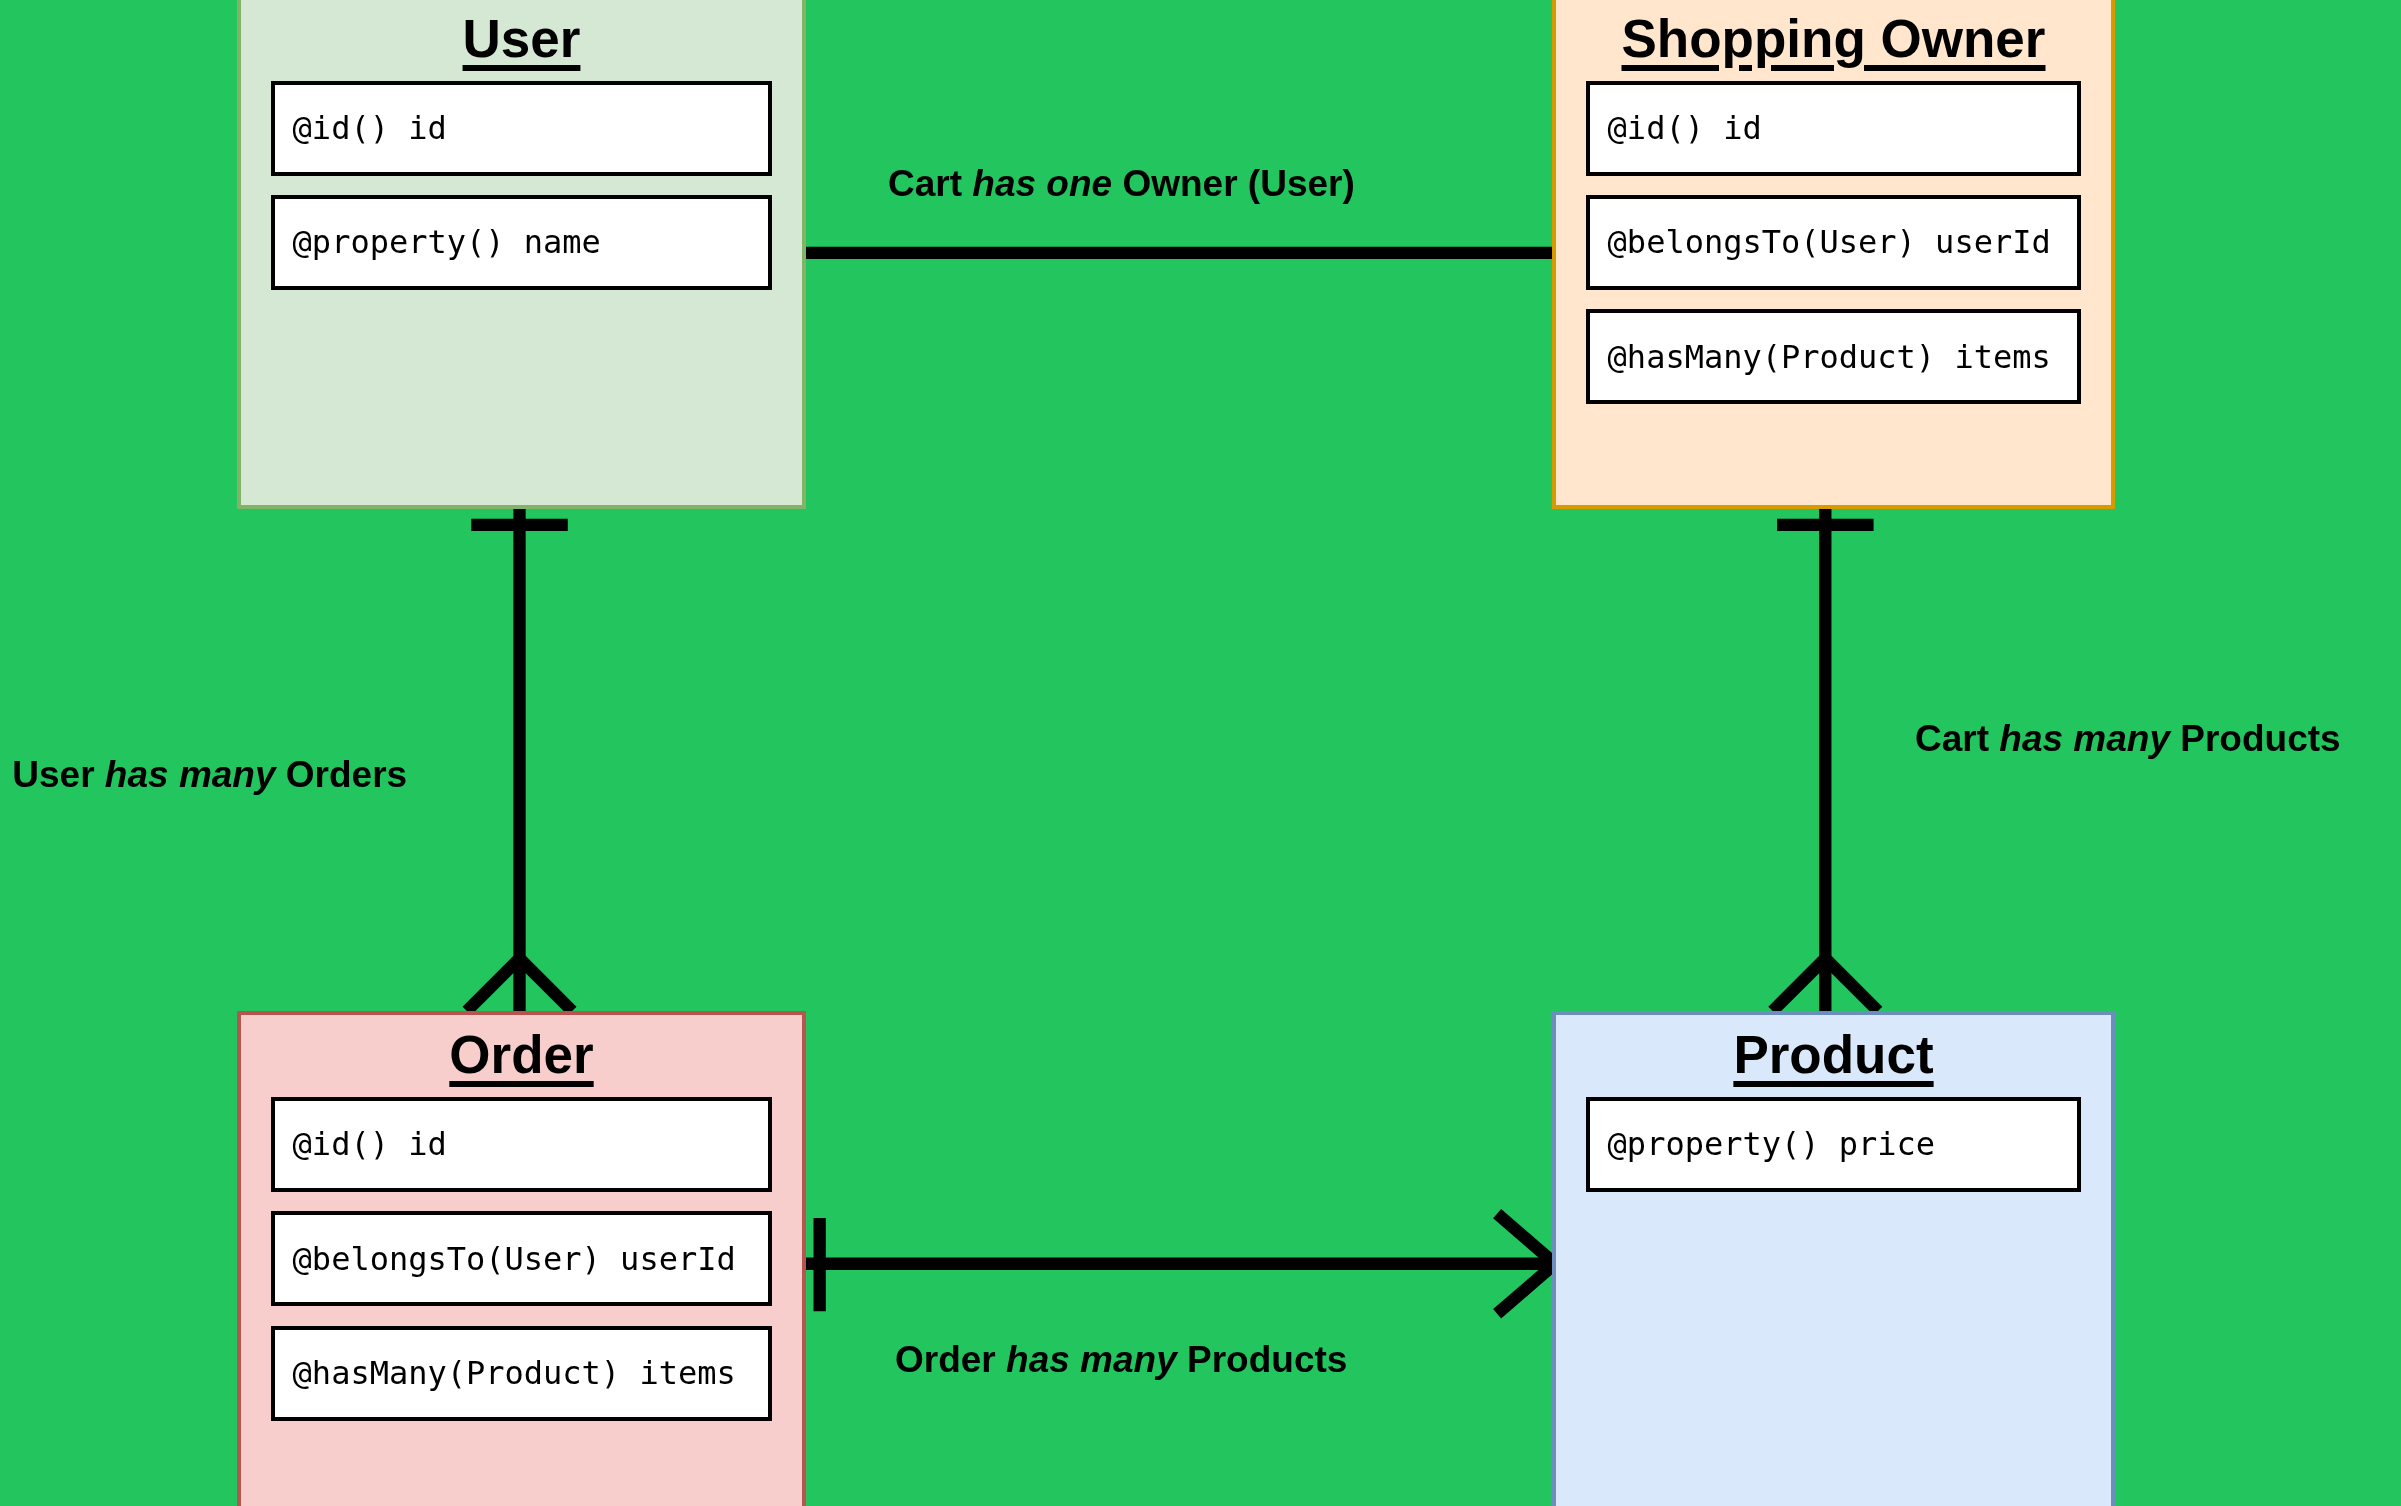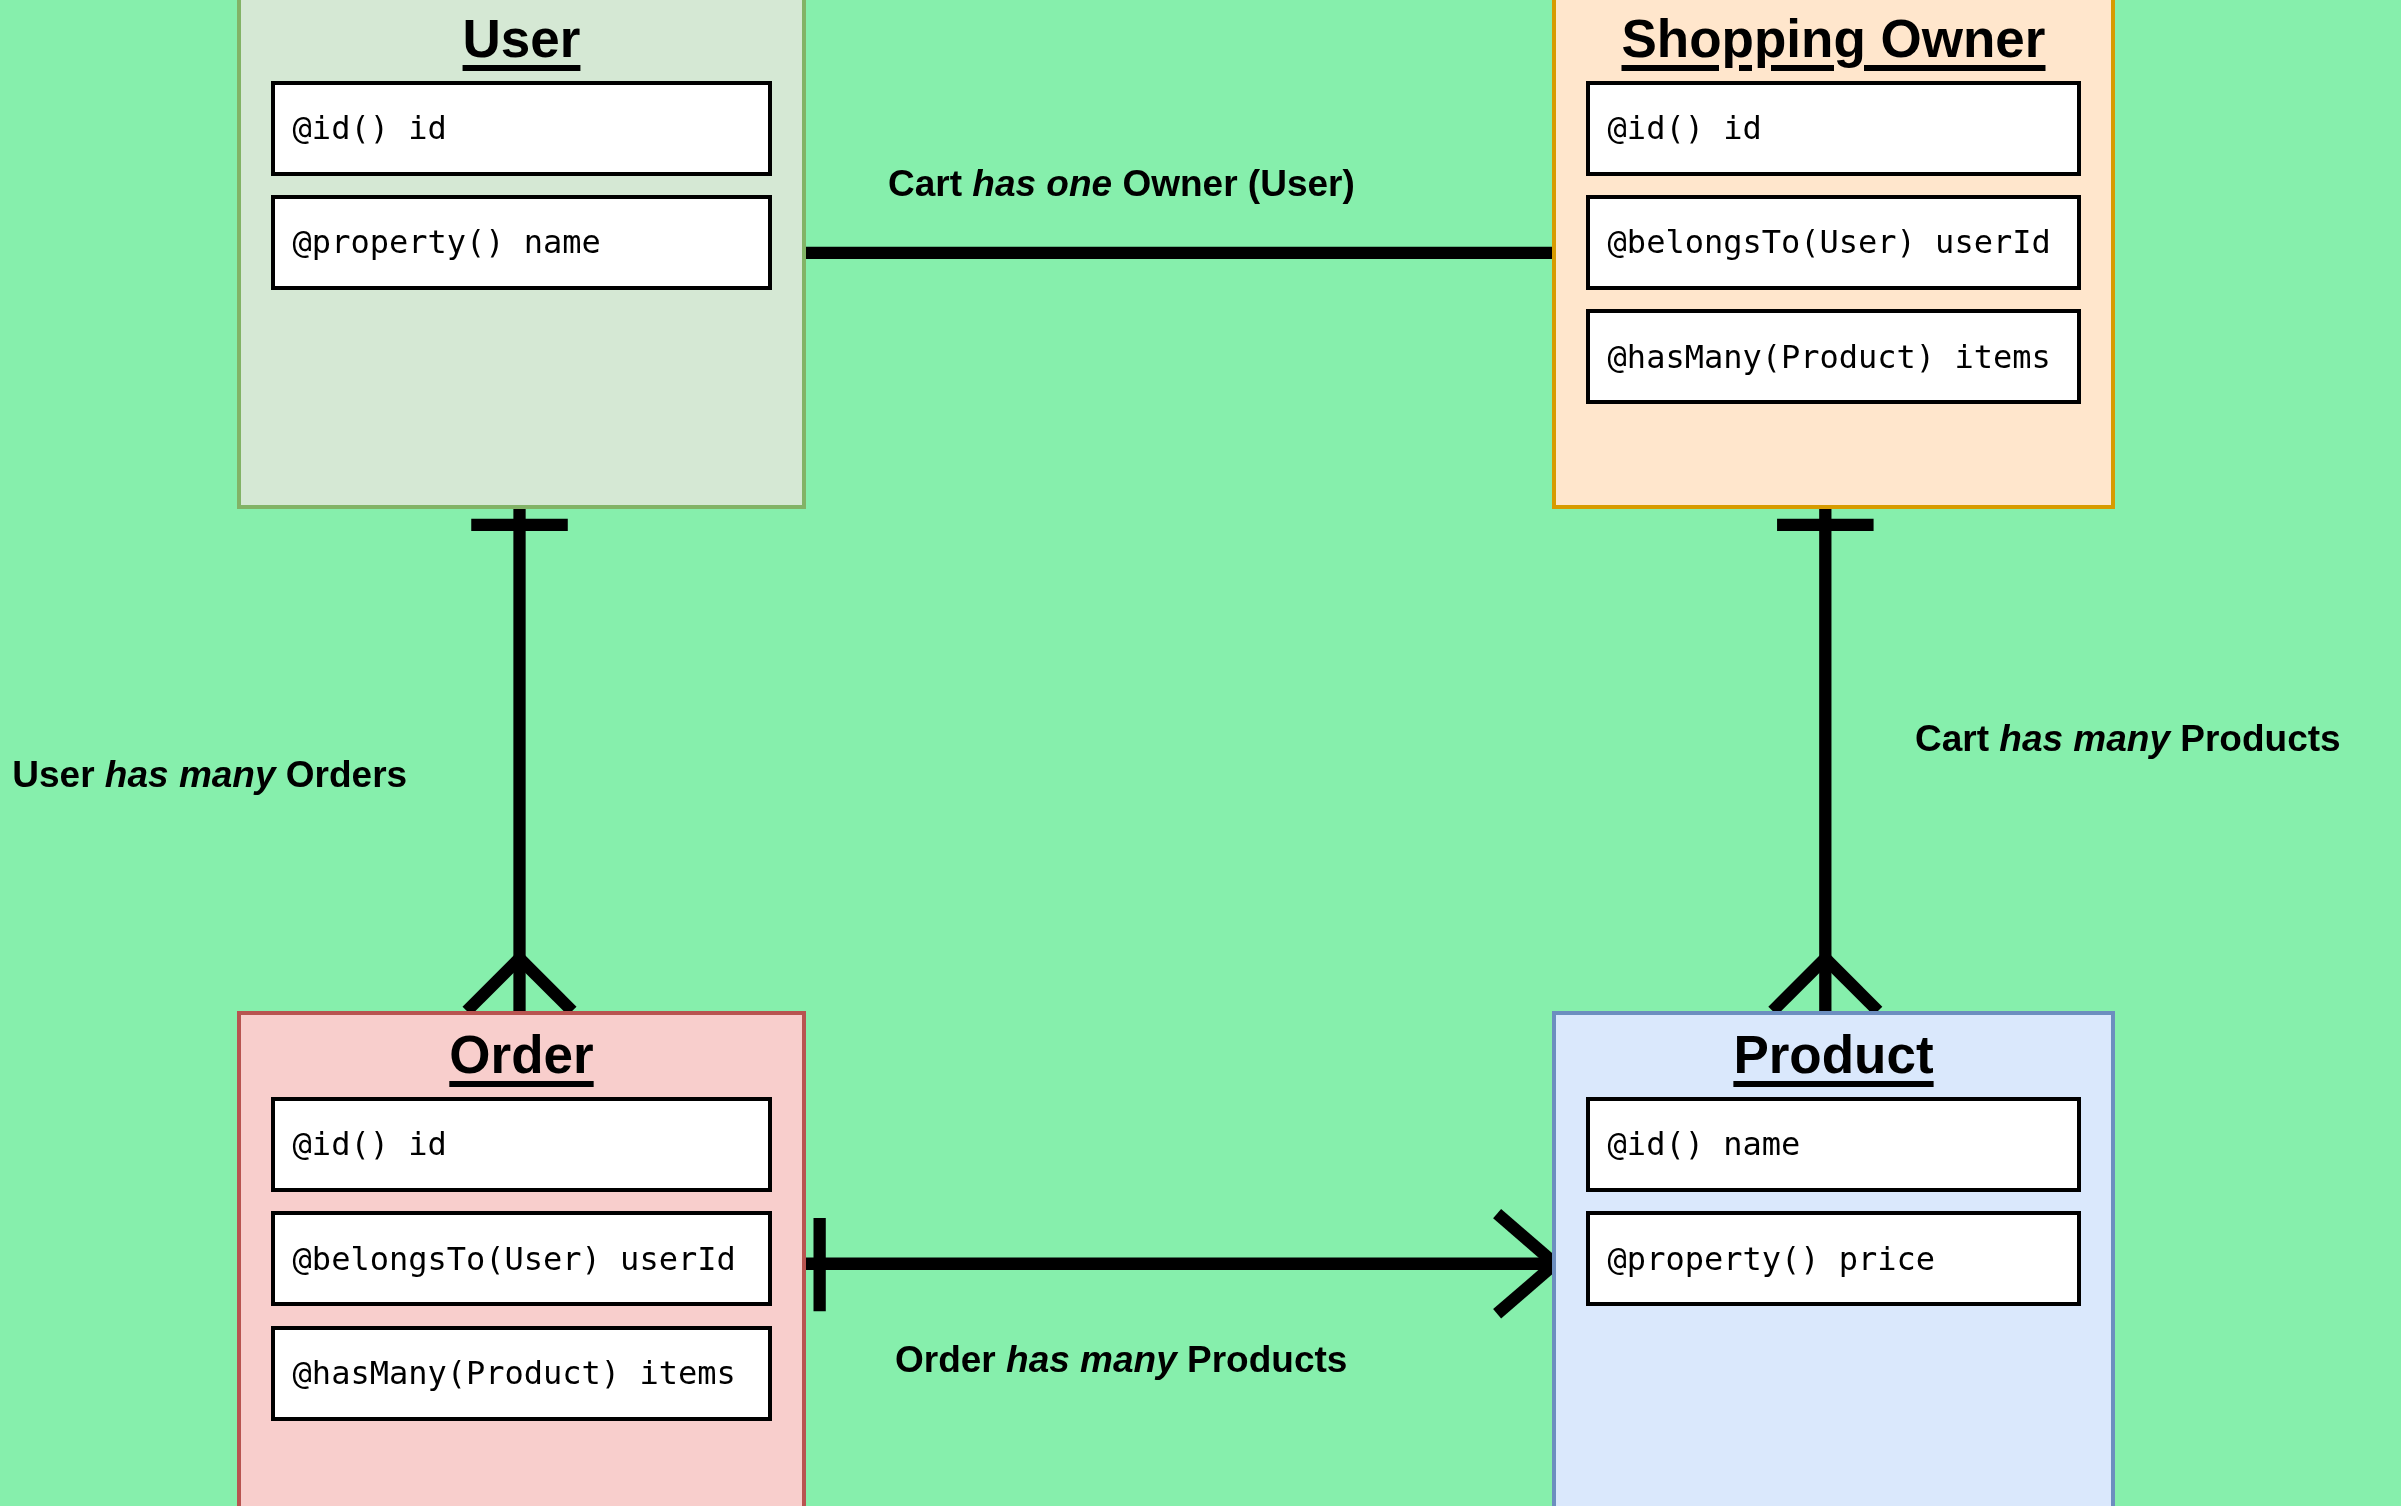--- a/index.html
+++ b/index.html
@@ -5,21 +5,21 @@
 <style>
   html, body {
     margin: 0;
     padding: 0;
     background: #ffffff;
   }
   #canvas {
     position: relative;
     width: 2401px;
     height: 1506px;
-    background: #86efac;
+    background: #22c55e;
     overflow: hidden;
     font-family: "Liberation Sans", sans-serif;
   }
 
   
   .entity {
     position: absolute;
     box-sizing: border-box;
     border-style: solid;
     border-width: 4.4px;
@@ -155,21 +155,20 @@
     <div class="fields">
       <div class="field">@id() id</div>
       <div class="field">@belongsTo(User) userId</div>
       <div class="field">@hasMany(Product) items</div>
     </div>
   </div>
 
   <div class="entity" id="box-product" style="background:#DAE8FC; border-color:#6C8EBF;">
     <div class="entity-title">Product</div>
     <div class="fields">
-      <div class="field">@id() name</div>
       <div class="field">@property() price</div>
     </div>
   </div>
 
   <div class="edge-label" id="label-cart-owner">
     <span>Cart </span><em>has one</em><span> Owner (User)</span>
   </div>
 
   <div class="edge-label" id="label-user-orders">
     <span>User </span><em>has many</em><span> Orders</span>

